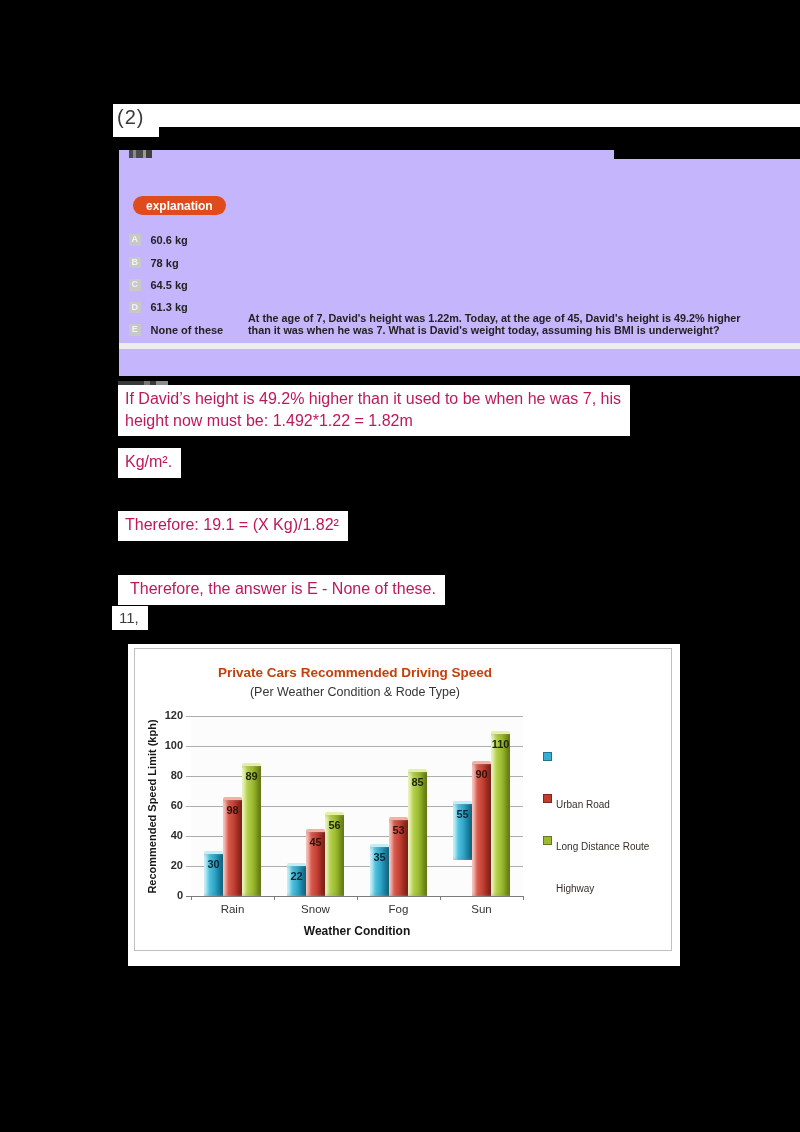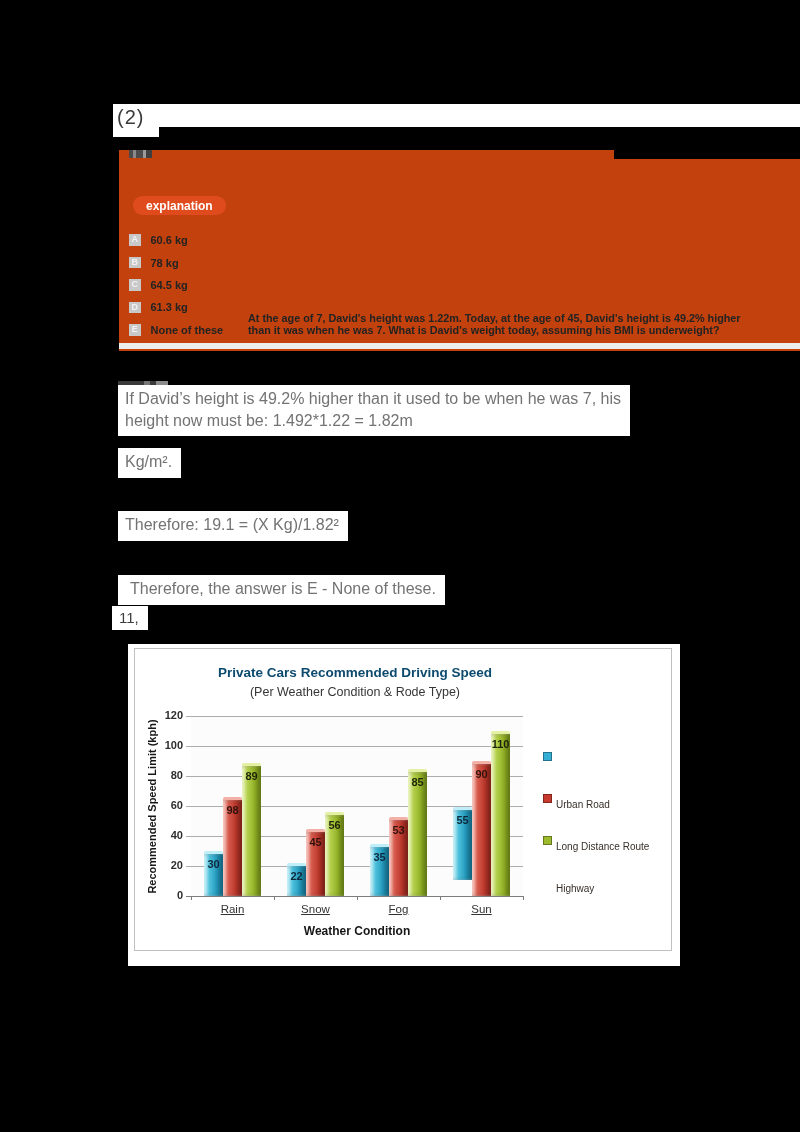--- a/index.html
+++ b/index.html
@@ -6,66 +6,66 @@
   *{box-sizing:border-box;}
   .canvas{position:relative;width:800px;height:1132px;background:#000;overflow:hidden;
           font-family:"Liberation Sans","DejaVu Sans",sans-serif;}
 
   
   .top-strip{position:absolute;left:113px;top:104px;width:687px;height:23px;background:#fff;}
   .s2-box{position:absolute;left:113px;top:104px;width:46px;height:33px;background:#fff;}
   .s2-text{position:absolute;left:117px;top:106px;font-size:20px;color:#3a3a3a;letter-spacing:1px;}
 
   
-  .q-card{position:absolute;left:119px;top:150px;width:681px;height:201px;background:#c2410c;padding-left:44px;}
+  .q-card{position:absolute;left:119px;top:150px;width:681px;height:226px;background:#c4b5fd;padding-left:44px;}
   .q-notch{position:absolute;left:614px;top:150px;width:186px;height:9px;background:#000;}
   .q-footer{position:absolute;left:119px;top:343px;width:681px;height:6px;background:#ececec;}
   .q-badge{position:absolute;left:129px;top:150px;width:23px;height:8px;
            background:linear-gradient(90deg,#4b4b4b 0 4px,#8a8a8a 4px 7px,#4b4b4b 7px 14px,#9a9a9a 14px 17px,#3f3f3f 17px 23px);}
   .q-text{position:absolute;left:129px;top:162px;width:600px;font-size:10.8px;line-height:12.4px;
           font-weight:bold;color:#232323;}
   .q-text div{white-space:nowrap;}
   .expl-btn{position:absolute;left:133px;top:196px;height:19px;padding:0 13px;border:none;
             background:#e04b1e;color:#fff;font-family:inherit;font-size:12px;font-weight:bold;
             border-radius:10px;cursor:pointer;}
   .options{position:absolute;left:129px;top:229px;}
   .opt{height:22.4px;display:flex;align-items:center;}
   .opt-badge{display:inline-block;width:11.5px;height:11.5px;background:#c8c8c8;color:#f2f2f2;
              font-size:9px;font-weight:bold;text-align:center;line-height:11.5px;}
   .opt-text{margin-left:10px;font-size:11px;font-weight:bold;color:#232323;}
 
   
   .frag{position:absolute;left:118px;top:381px;width:50px;height:7px;
         background:linear-gradient(90deg,#3a3a3a 0 26px,#777 26px 32px,#3a3a3a 32px 38px,#8c8c8c 38px 50px);}
-  .para{position:absolute;background:#fff;color:#737373;font-size:16px;line-height:21.5px;
+  .para{position:absolute;background:#fff;color:#be185d;font-size:16px;line-height:21.5px;
         padding:3px 9px 5px 7px;display:inline-block;white-space:nowrap;}
   .p1{left:118px;top:385px;}
   .p2{left:118px;top:448px;}
   .p3{left:118px;top:511px;}
   .p4{left:118px;top:575px;padding-left:12px;}
   .p11{position:absolute;left:112px;top:606px;background:#fff;display:inline-block;
        padding:3px 9px 4px 7px;font-size:15px;color:#3f3f3f;}
 
   
   .chart-card{position:absolute;left:128px;top:644px;width:552px;height:322px;background:#fff;}
   .chart-frame{position:absolute;left:6px;top:4px;width:538px;height:303px;border:1px solid #c0c0c0;background:#fff;}
   .chart-title{position:absolute;left:35px;top:16px;width:370px;text-align:center;
-               font-size:13.5px;font-weight:bold;color:#0c4a6e;}
+               font-size:13.5px;font-weight:bold;color:#c2410c;}
   .chart-subtitle{position:absolute;left:35px;top:36px;width:370px;text-align:center;
                   font-size:12.5px;color:#363636;}
   .y-axis-label{position:absolute;left:-82px;top:150px;width:200px;height:15px;text-align:center;
                 font-size:11px;font-weight:bold;color:#161616;transform:rotate(-90deg);}
   .x-axis-label{position:absolute;left:56px;top:275px;width:332px;text-align:center;
                 font-size:12px;font-weight:bold;color:#161616;}
   .plot{position:absolute;left:56px;top:67px;width:332px;height:180px;background:#fcfcfc;overflow:visible;}
   .gridline{position:absolute;left:-5px;width:337px;height:1px;background:#adadad;z-index:1;}
   .axisline{position:absolute;left:-5px;top:179.5px;width:337px;height:1px;background:#7c7c7c;z-index:3;}
   .ytick{position:absolute;left:-46px;width:38px;text-align:right;font-size:11px;font-weight:bold;color:#2e2e2e;}
   .xtick{position:absolute;top:180px;width:1px;height:4px;background:#7c7c7c;}
-  .cat{position:absolute;top:187px;width:84px;text-align:center;font-size:11.5px;color:#333;text-decoration:underline;}
+  .cat{position:absolute;top:187px;width:84px;text-align:center;font-size:11.5px;color:#333;}
   .bar{position:absolute;width:19px;border-radius:2px 2px 0 0;z-index:2;
        box-shadow:inset -4px 0 4px rgba(0,0,0,.22),inset 3px 0 3px rgba(255,255,255,.4);}
   .bar.s0{background:linear-gradient(90deg,#a8e6f4 0%,#4cc0dc 30%,#2196ba 70%,#187f9e 100%);border-top:3px solid #bfeef8;}
   .bar.s1{background:linear-gradient(90deg,#f2a196 0%,#d6594b 30%,#b93529 70%,#992a1f 100%);border-top:3px solid #f3b0a6;}
   .bar.s2{background:linear-gradient(90deg,#dcec95 0%,#b3cf4a 30%,#90af24 70%,#7c981c 100%);border-top:3px solid #e4f0a4;}
   .blabel{position:absolute;top:4px;left:-3px;right:-3px;text-align:center;font-size:11px;font-weight:600;}
   .s0 .blabel{color:#0e2738;} .s1 .blabel{color:#30120d;} .s2 .blabel{color:#1e2407;}
   .legend{position:absolute;left:408px;top:100px;width:125px;height:130px;}
   .legend-item{position:absolute;left:0;width:125px;}
   .legend-marker{position:absolute;left:0;top:2.5px;width:9px;height:9px;border:1px solid rgba(0,0,0,.35);}
@@ -179,21 +179,21 @@
           <div class="bar s0" style="left: 179px; top: 127.5px; height: 52.5px;">
             <span class="blabel">35</span>
           </div>
           <div class="bar s1" style="left: 198px; top: 100.5px; height: 79.5px;">
             <span class="blabel">53</span>
           </div>
           <div class="bar s2" style="left: 217px; top: 52.5px; height: 127.5px;">
             <span class="blabel">85</span>
           </div>
           <div class="cat" style="left: 248.5px;">Sun</div>
-          <div class="bar s0" style="left: 262px; top: 91px; height: 73px;">
+          <div class="bar s0" style="left: 262px; top: 85px; height: 59px;">
             <span class="blabel">55</span>
           </div>
           <div class="bar s1" style="left: 281px; top: 45px; height: 135px;">
             <span class="blabel">90</span>
           </div>
           <div class="bar s2" style="left: 300px; top: 15px; height: 165px;">
             <span class="blabel">110</span>
           </div>
         </div>
       <div class="x-axis-label">Weather Condition</div>

